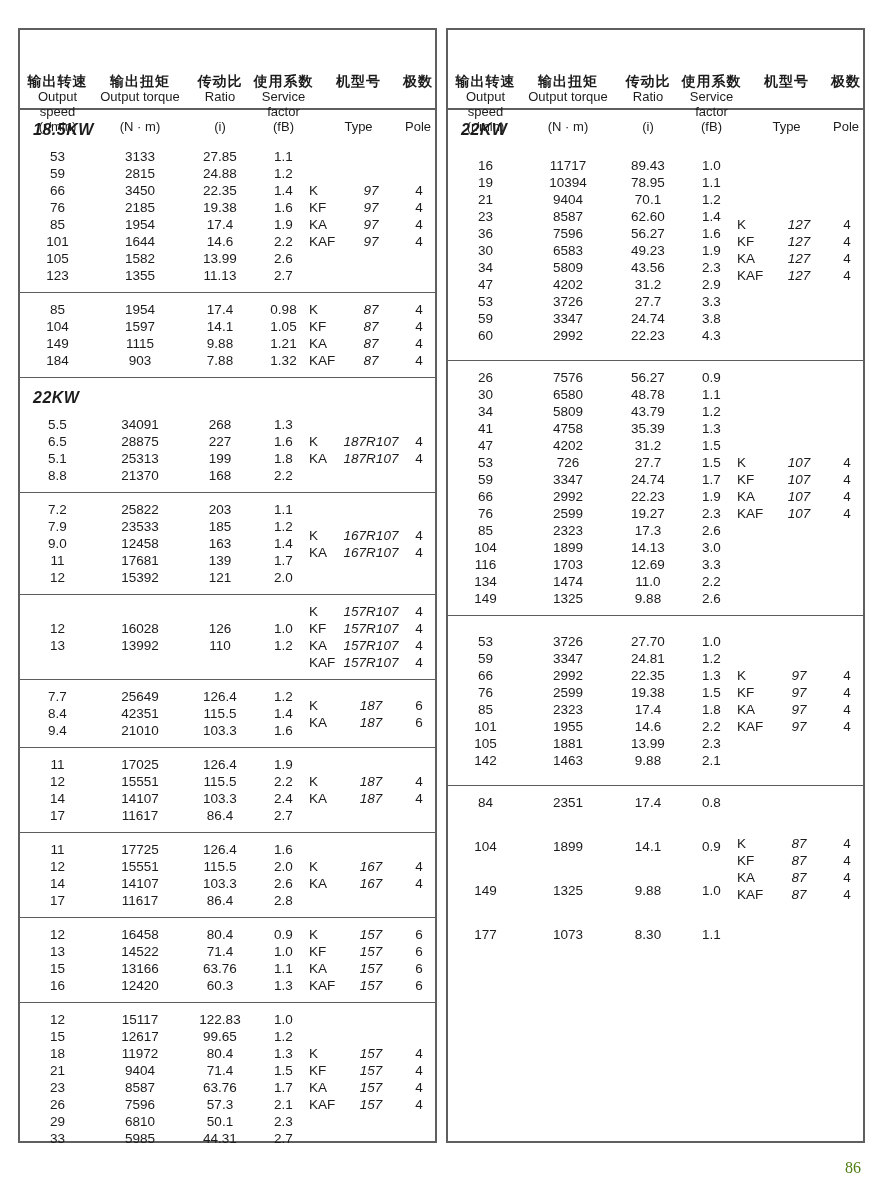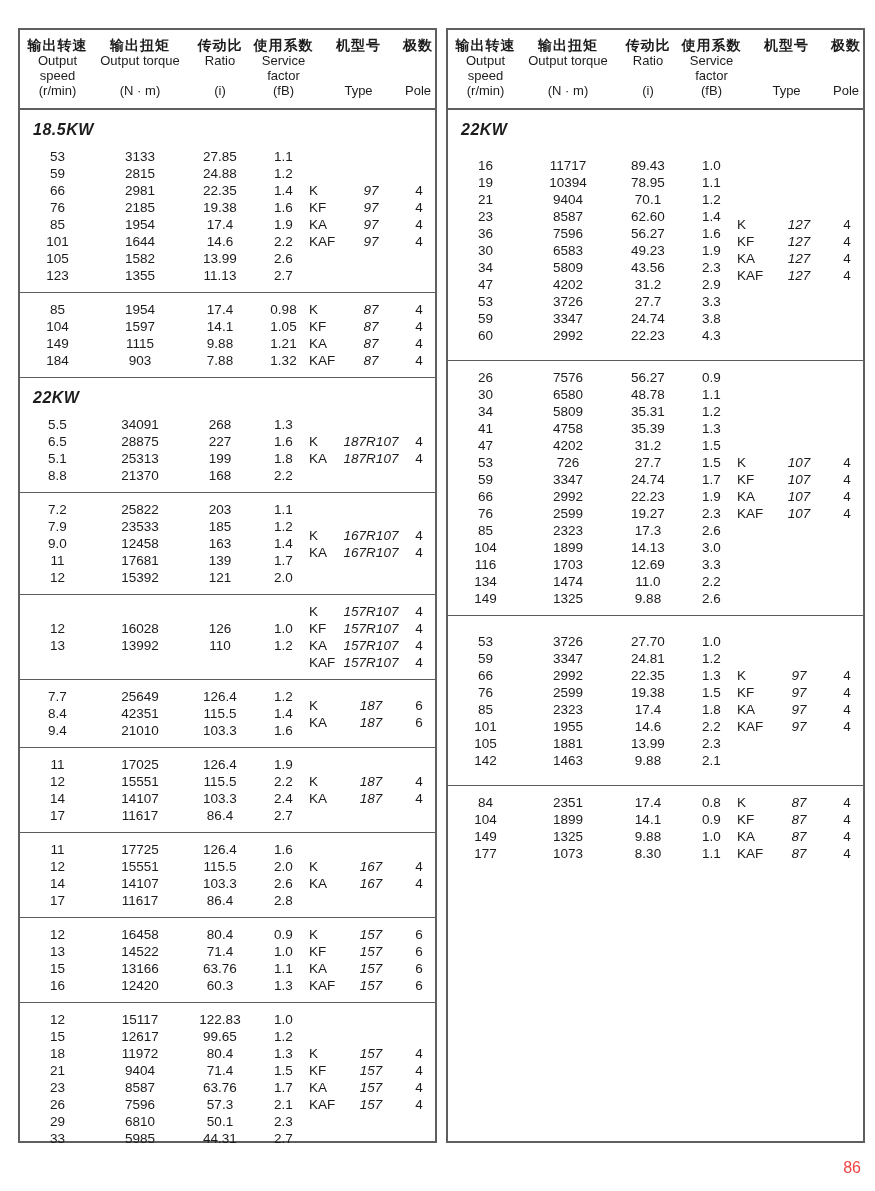--- a/index.html
+++ b/index.html
@@ -12,21 +12,21 @@
     position:absolute;top:28px;width:419px;height:1115px;
     border:2px solid #5f5f5f;box-sizing:border-box;background:#fff;
   }
   #table-left{left:18px;}
   #table-right{left:446px;}
   .thead{
     display:grid;grid-template-columns:75px 90px 70px 57px 93px 26px;
     height:80px;box-sizing:border-box;border-bottom:2px solid #5f5f5f;
     padding-top:7px;
   }
-  .hcell{display:flex;flex-direction:column;align-items:center;text-align:center;min-width:0;}
+  .hcell{display:flex;flex-direction:column;align-items:center;text-align:center;min-width:0;margin-top:36px;}
   .hzh{font-size:14px;font-weight:600;letter-spacing:1px;white-space:nowrap;line-height:16px;}
   .hen{font-size:13px;line-height:14.5px;margin-top:1px;}
   .hunit{font-size:13px;line-height:15px;margin-top:auto;padding-bottom:13px;white-space:nowrap;}
   .sections{display:flex;flex-direction:column;}
   .section{padding:8px 0;box-sizing:border-box;}
   .section + .section{border-top:1.5px solid #5c5c5c;}
   .power{
     font-size:16px;font-weight:bold;letter-spacing:.5px;
     padding:1px 0 7px 13px;line-height:22px;font-style:italic;
   }
@@ -38,21 +38,21 @@
   .dcell{text-align:center;white-space:nowrap;}
   .types{
     position:absolute;right:0;top:50%;transform:translateY(-50%);
     width:126px;
   }
   .trow{display:flex;height:17px;line-height:17px;font-size:13.5px;}
   .tprefix{width:30px;white-space:nowrap;}
   .tsize{flex:1;text-align:center;white-space:nowrap;font-style:italic;}
   .tpole{width:32px;text-align:center;}
   .pagenum{
-    position:absolute;right:14px;bottom:14px;font-size:16px;color:#ef4444;
+    position:absolute;right:14px;bottom:14px;font-size:16px;color:#4d7c0f;font-family:Liberation Serif, serif;
   }
 </style>
 </head>
 <body>
 
 <div class="table" id="table-left">
     <div class="thead">
       <div class="hcell">
         <div class="hzh">输出转速</div>
         <div class="hen">Output speed</div>
@@ -93,21 +93,21 @@
             <div class="dcell">1.1</div>
           </div>
           <div class="drow">
             <div class="dcell">59</div>
             <div class="dcell">2815</div>
             <div class="dcell">24.88</div>
             <div class="dcell">1.2</div>
           </div>
           <div class="drow">
             <div class="dcell">66</div>
-            <div class="dcell">2981</div>
+            <div class="dcell">3450</div>
             <div class="dcell">22.35</div>
             <div class="dcell">1.4</div>
           </div>
           <div class="drow">
             <div class="dcell">76</div>
             <div class="dcell">2185</div>
             <div class="dcell">19.38</div>
             <div class="dcell">1.6</div>
           </div>
           <div class="drow">
@@ -708,21 +708,21 @@
           </div>
           <div class="drow">
             <div class="dcell">30</div>
             <div class="dcell">6580</div>
             <div class="dcell">48.78</div>
             <div class="dcell">1.1</div>
           </div>
           <div class="drow">
             <div class="dcell">34</div>
             <div class="dcell">5809</div>
-            <div class="dcell">35.31</div>
+            <div class="dcell">43.79</div>
             <div class="dcell">1.2</div>
           </div>
           <div class="drow">
             <div class="dcell">41</div>
             <div class="dcell">4758</div>
             <div class="dcell">35.39</div>
             <div class="dcell">1.3</div>
           </div>
           <div class="drow">
             <div class="dcell">47</div>
@@ -876,21 +876,21 @@
             </div>
             <div class="trow">
               <div class="tprefix">KAF</div>
               <div class="tsize">97</div>
               <div class="tpole">4</div>
             </div>
           </div>
         </div>
       </div>
       <div class="section">
-        <div class="rows" style="min-height: 68px;">
+        <div class="rows" style="min-height: 68px; gap: 27px;">
           <div class="drow">
             <div class="dcell">84</div>
             <div class="dcell">2351</div>
             <div class="dcell">17.4</div>
             <div class="dcell">0.8</div>
           </div>
           <div class="drow">
             <div class="dcell">104</div>
             <div class="dcell">1899</div>
             <div class="dcell">14.1</div>

